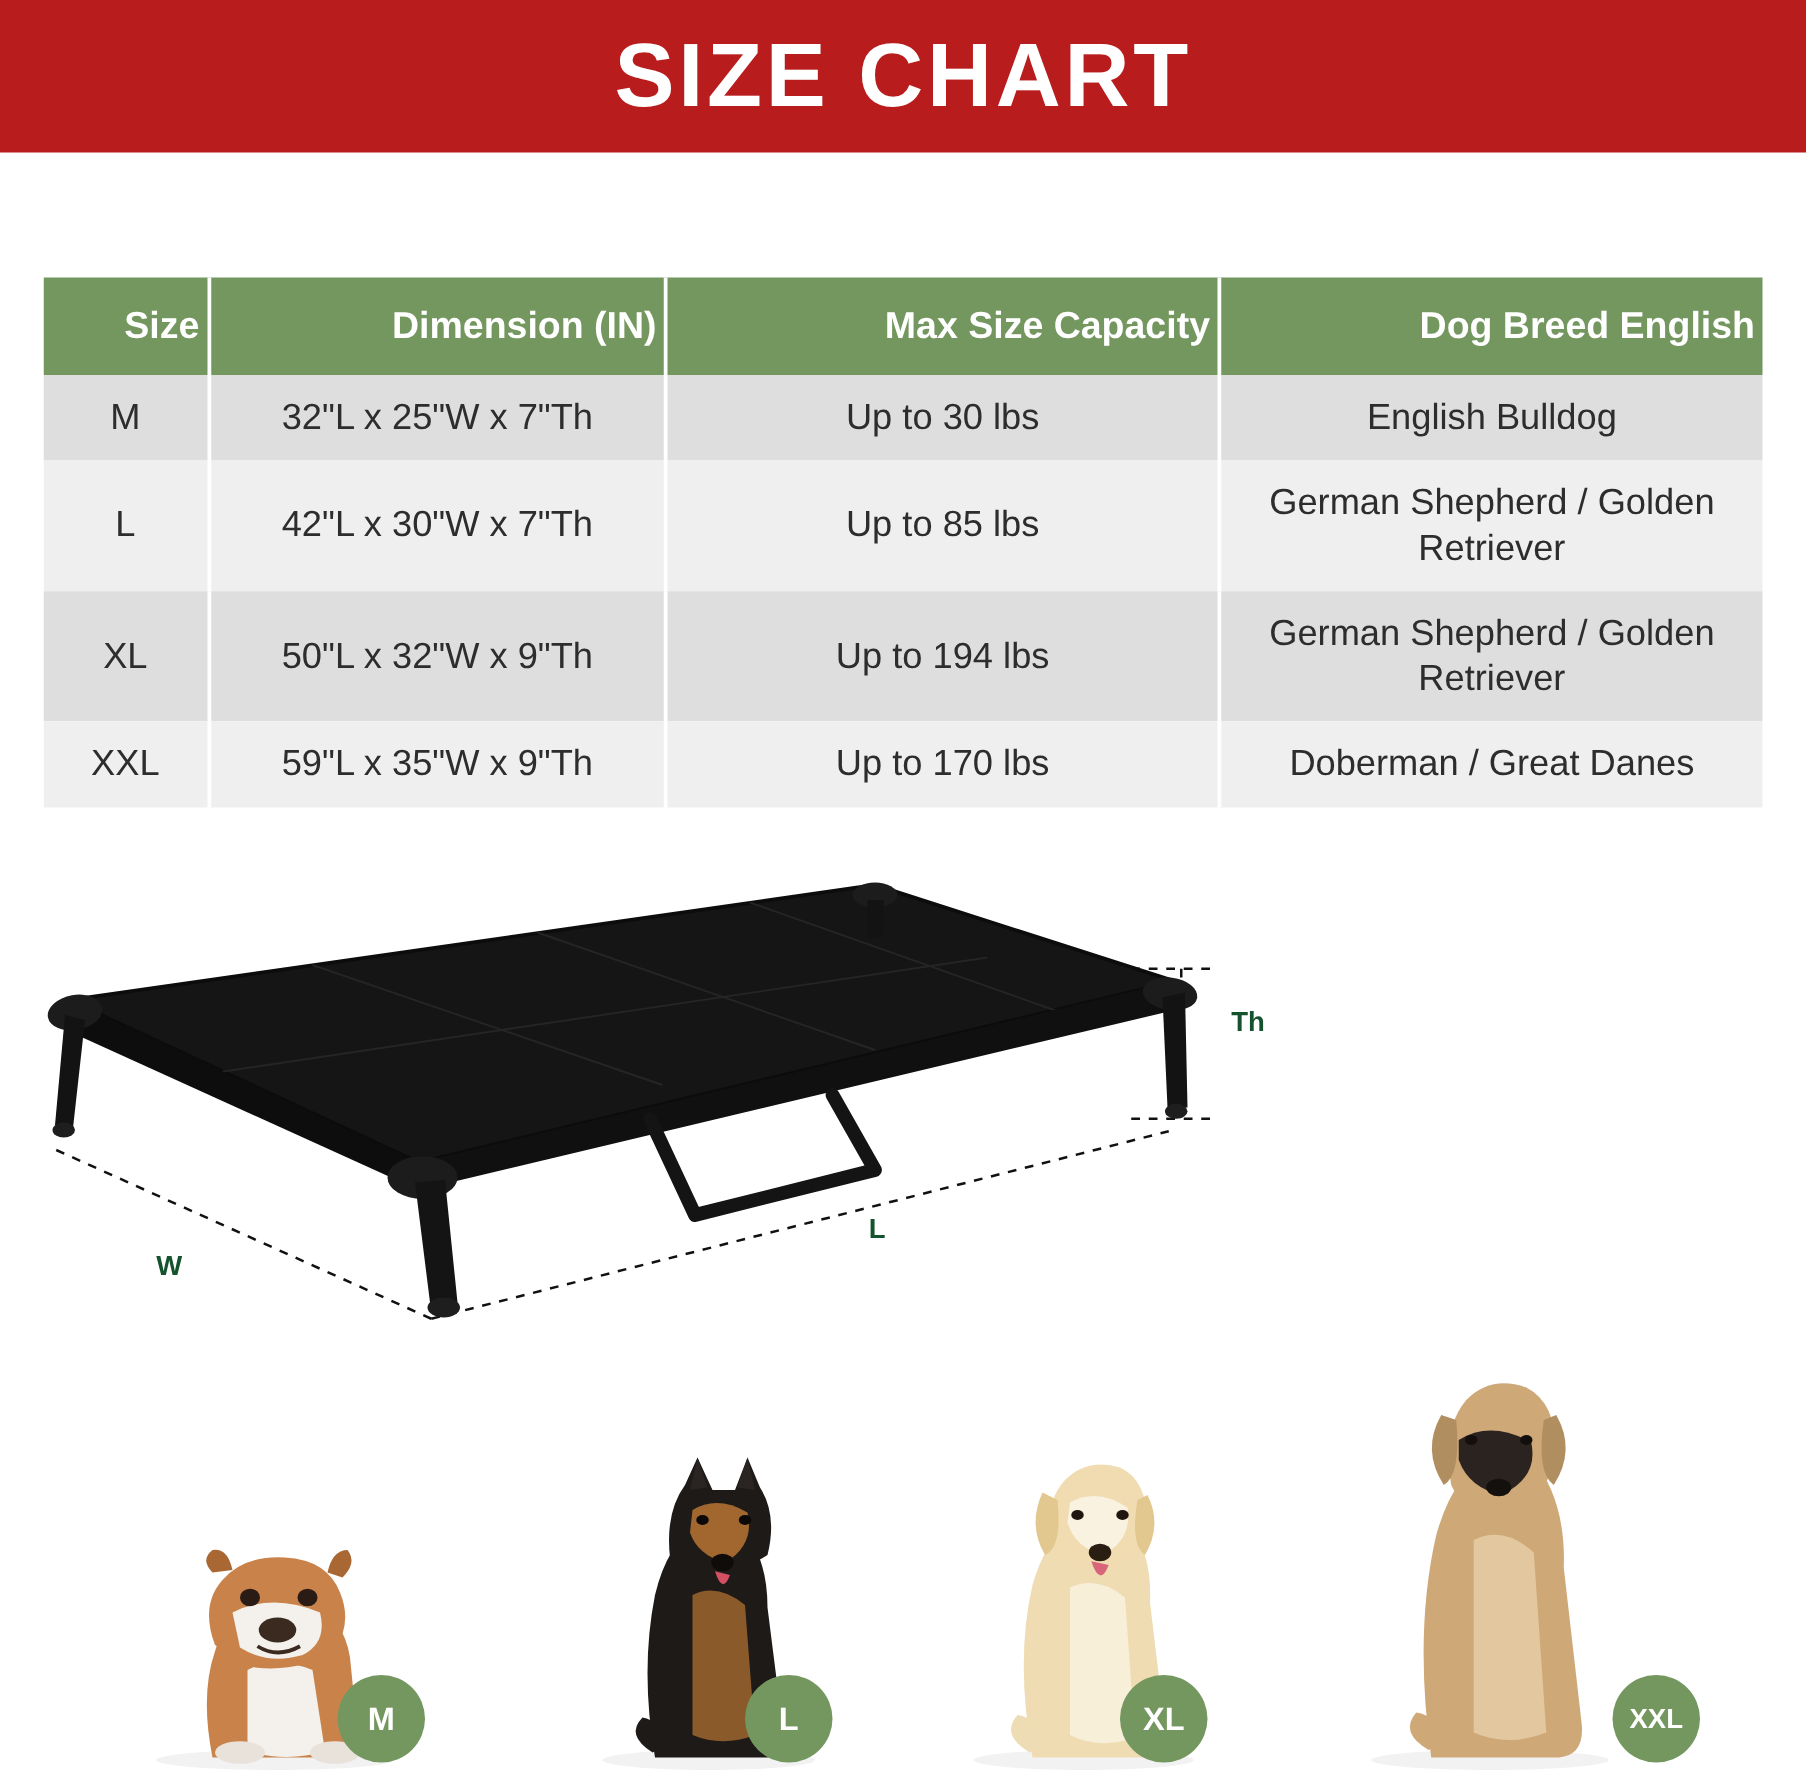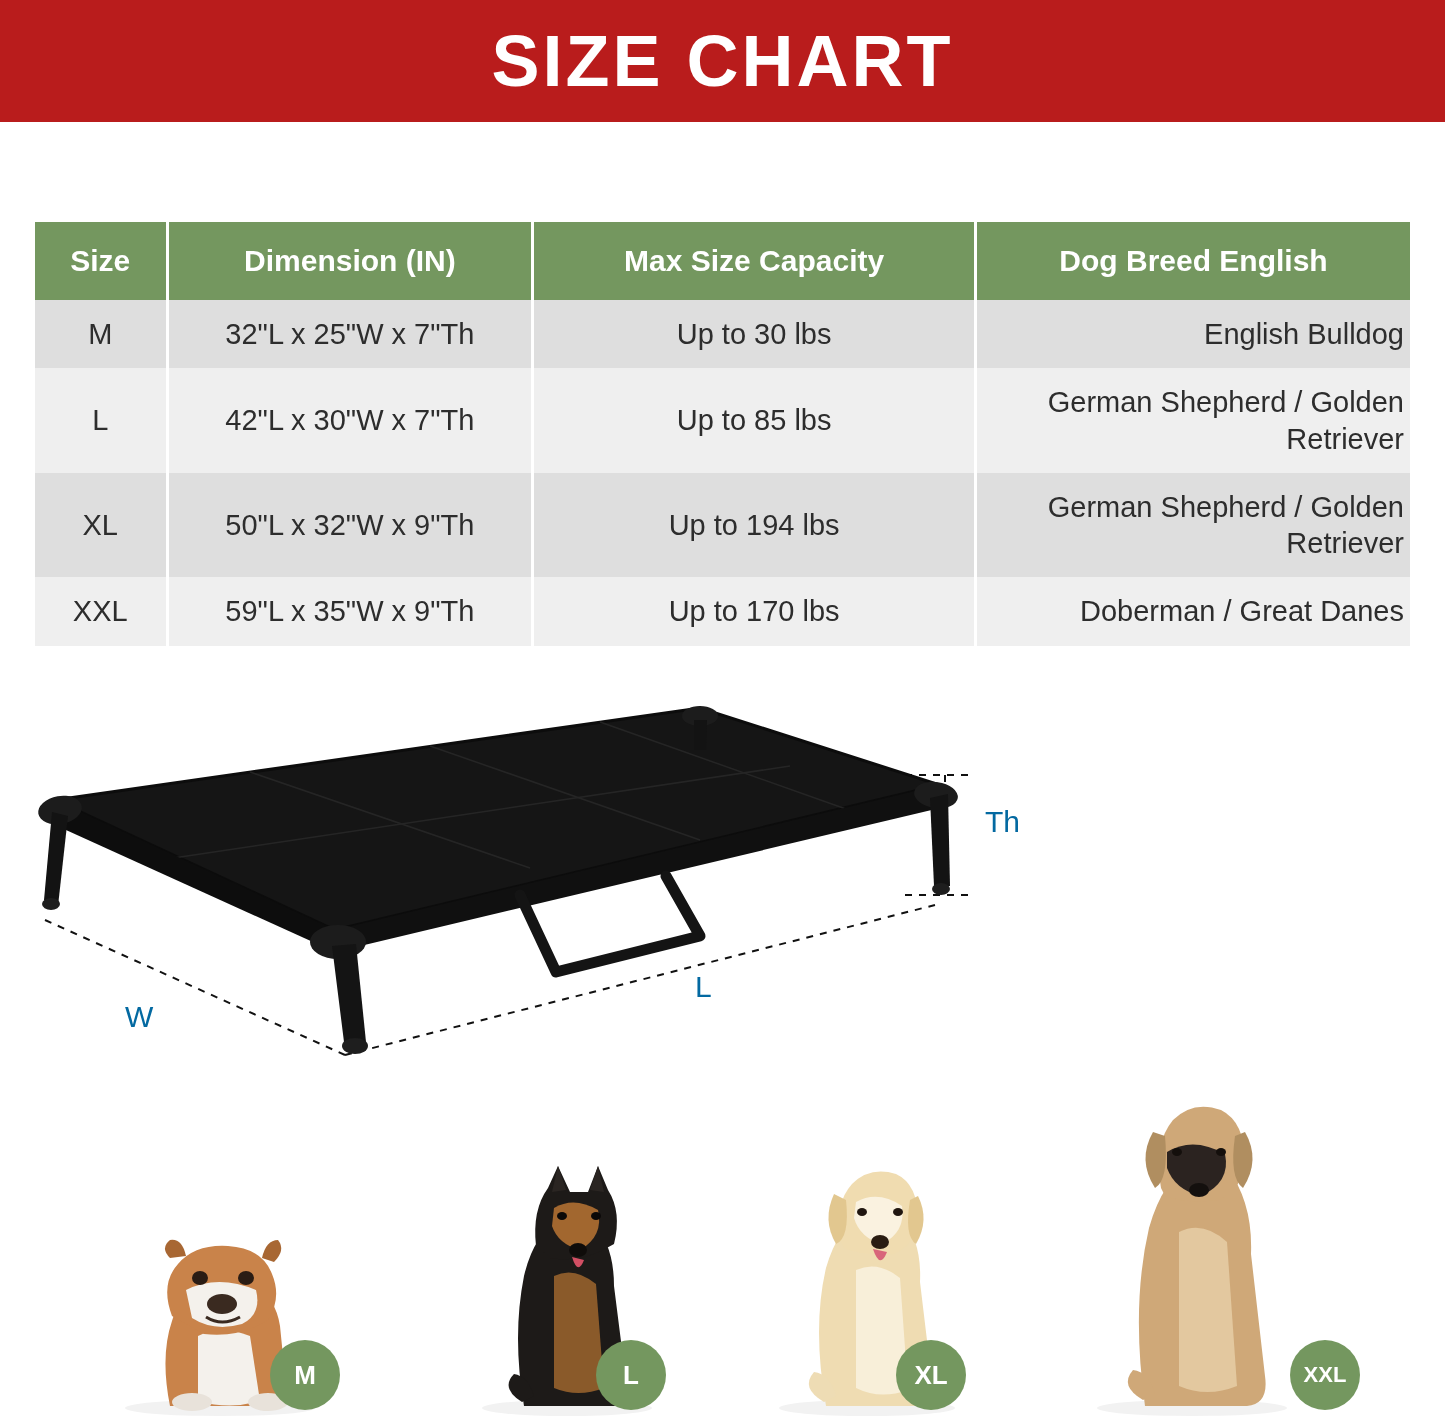--- a/index.html
+++ b/index.html
@@ -44,34 +44,34 @@
     border-collapse: collapse;
     width: 100%;
     table-layout: fixed;
   }
   table.size-table thead th {
     background: #74975f;
     color: #ffffff;
     font-size: 30px;
     font-weight: bold;
     padding: 22px 6px;
-    text-align: center;
+    text-align: right;
     border-right: 3px solid #ffffff;
   }
   table.size-table thead th:last-child { border-right: none; }
 
   table.size-table tbody td {
     font-size: 29px;
     text-align: center;
     padding: 16px 6px;
     border-right: 3px solid #ffffff;
     color: #2d2d2d;
     line-height: 1.25;
   }
-  table.size-table tbody td:last-child { border-right: none; text-align: right; }
+  table.size-table tbody td:last-child { border-right: none; }
 
   tbody tr.row-odd td { background: #dedede; }
   tbody tr.row-even td { background: #efefef; }
 
   col.c-size { width: 9.6%; }
   col.c-dim  { width: 26.6%; }
   col.c-load { width: 32.2%; }
   col.c-breed{ width: 31.6%; }
 
   
@@ -79,23 +79,23 @@
     position: absolute;
     left: 0;
     top: 690px;
     width: 1100px;
     height: 400px;
   }
   .bed-svg { display: block; }
 
   .dim-label {
     position: absolute;
-    font-size: 30px;
-    font-weight: normal;
-    color: #0369a1;
+    font-size: 22px;
+    font-weight: bold;
+    color: #14532d;
   }
   .label-th { left: 985px; top: 805px; }
   .label-w  { left: 125px; top: 1000px; }
   .label-l  { left: 695px; top: 970px; }
 
   
   .dogs {
     position: absolute;
     left: 0;
     top: 1040px;

